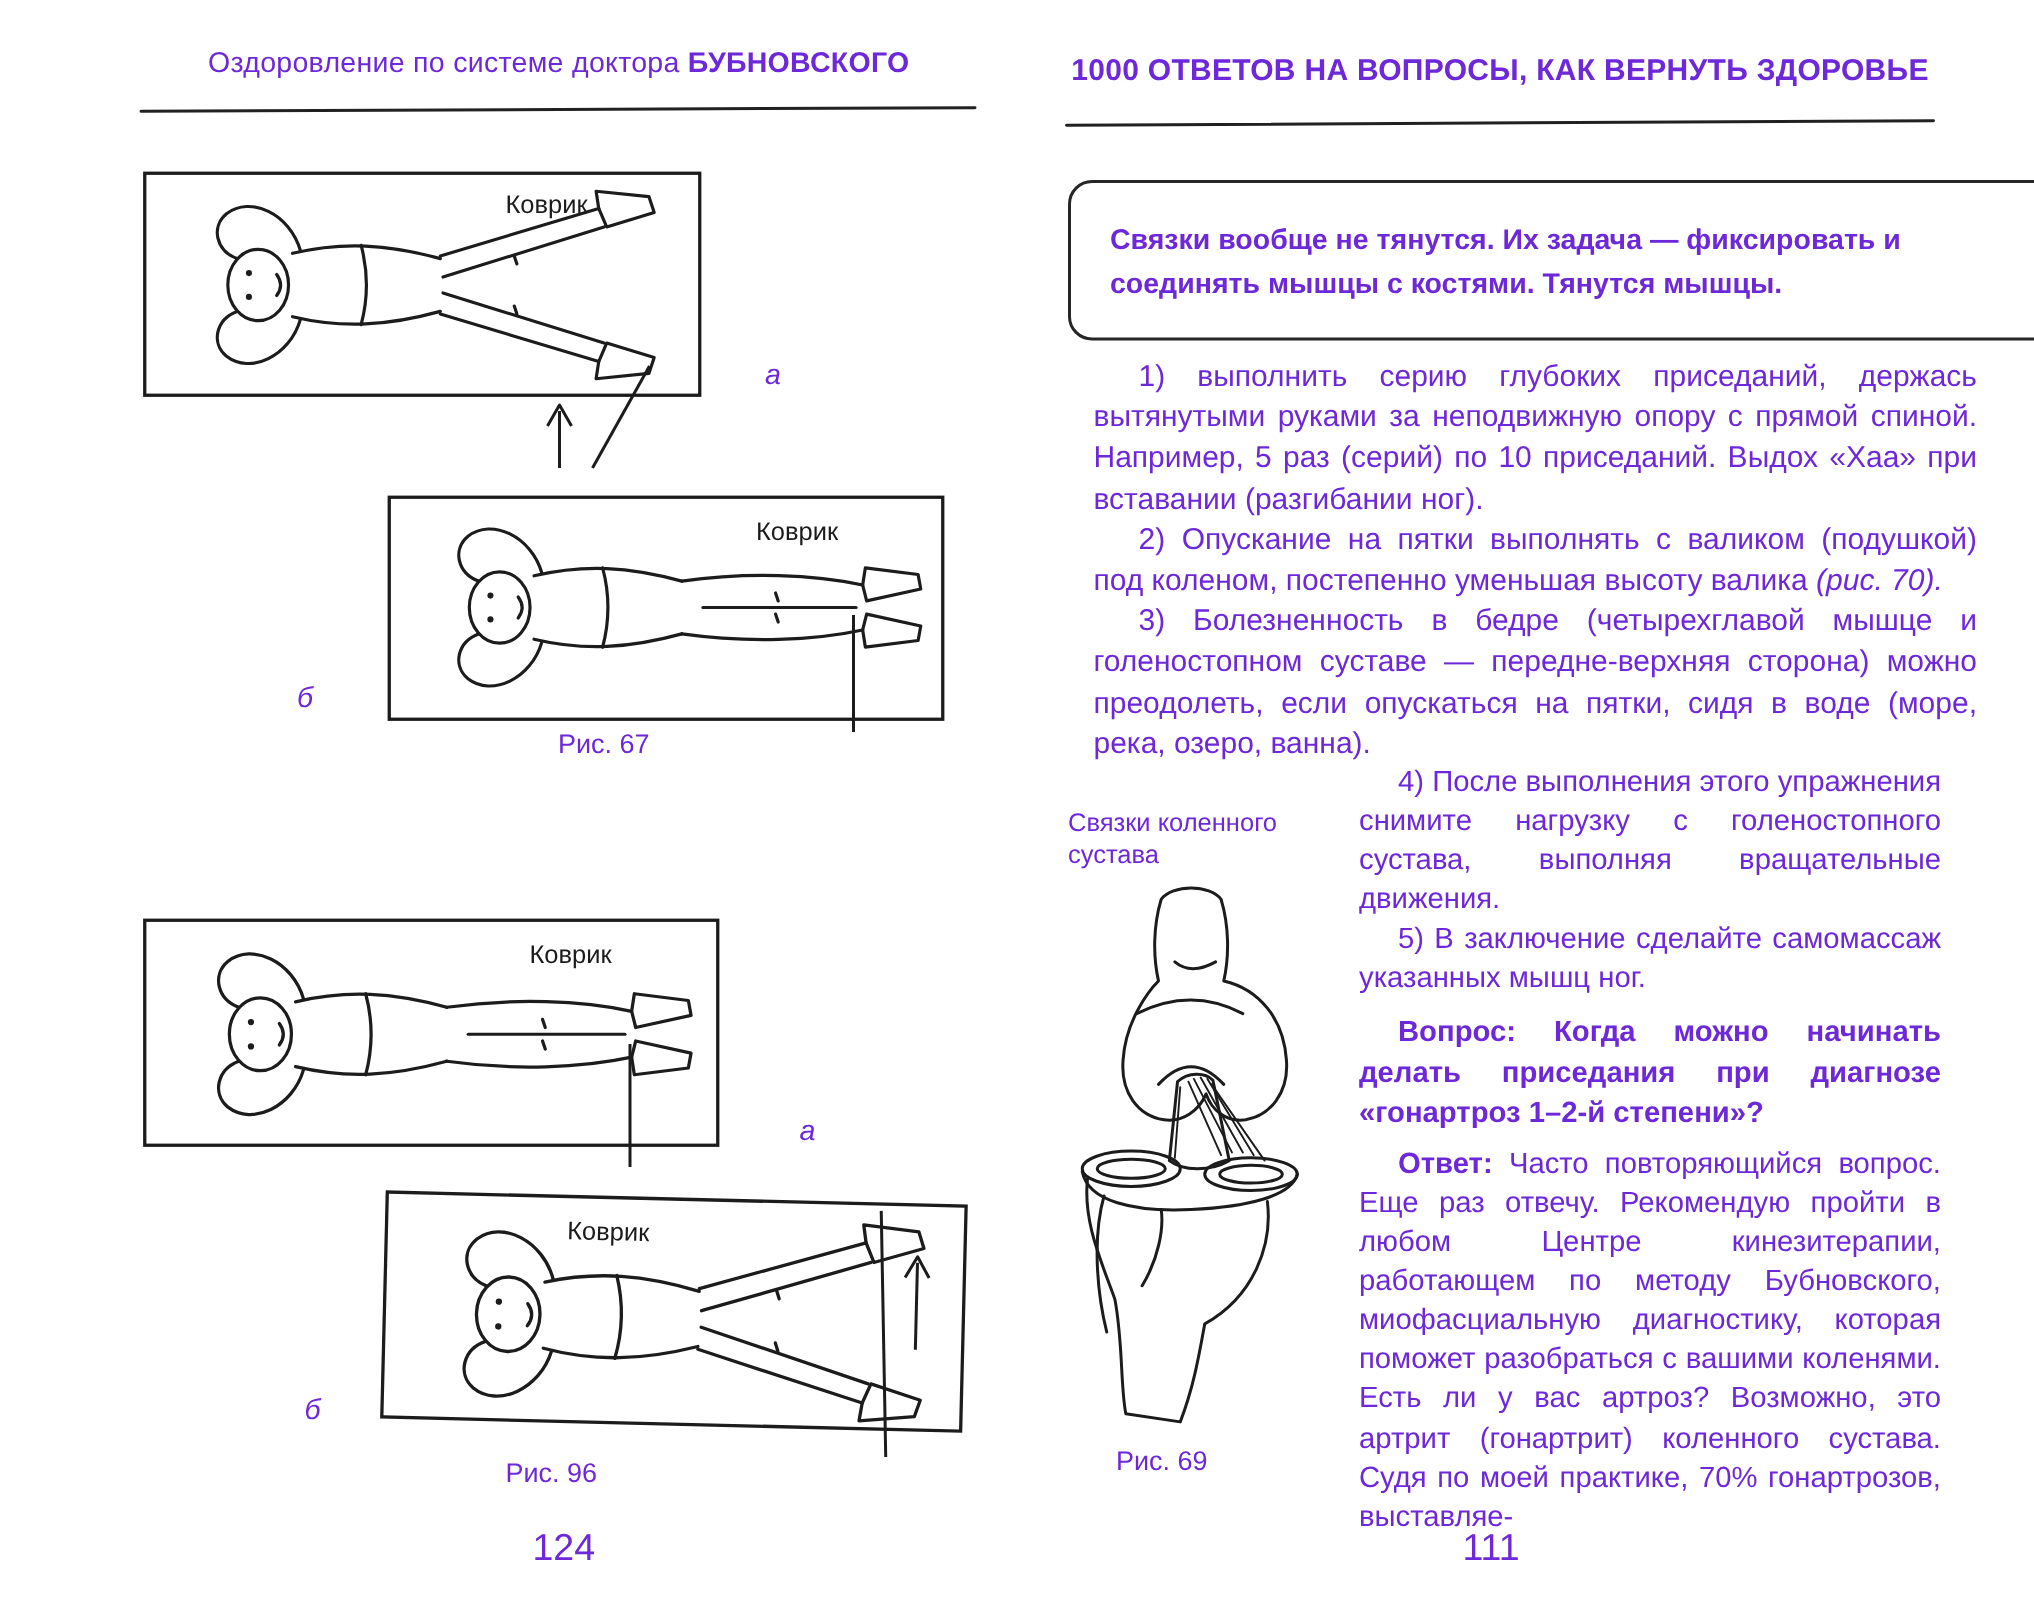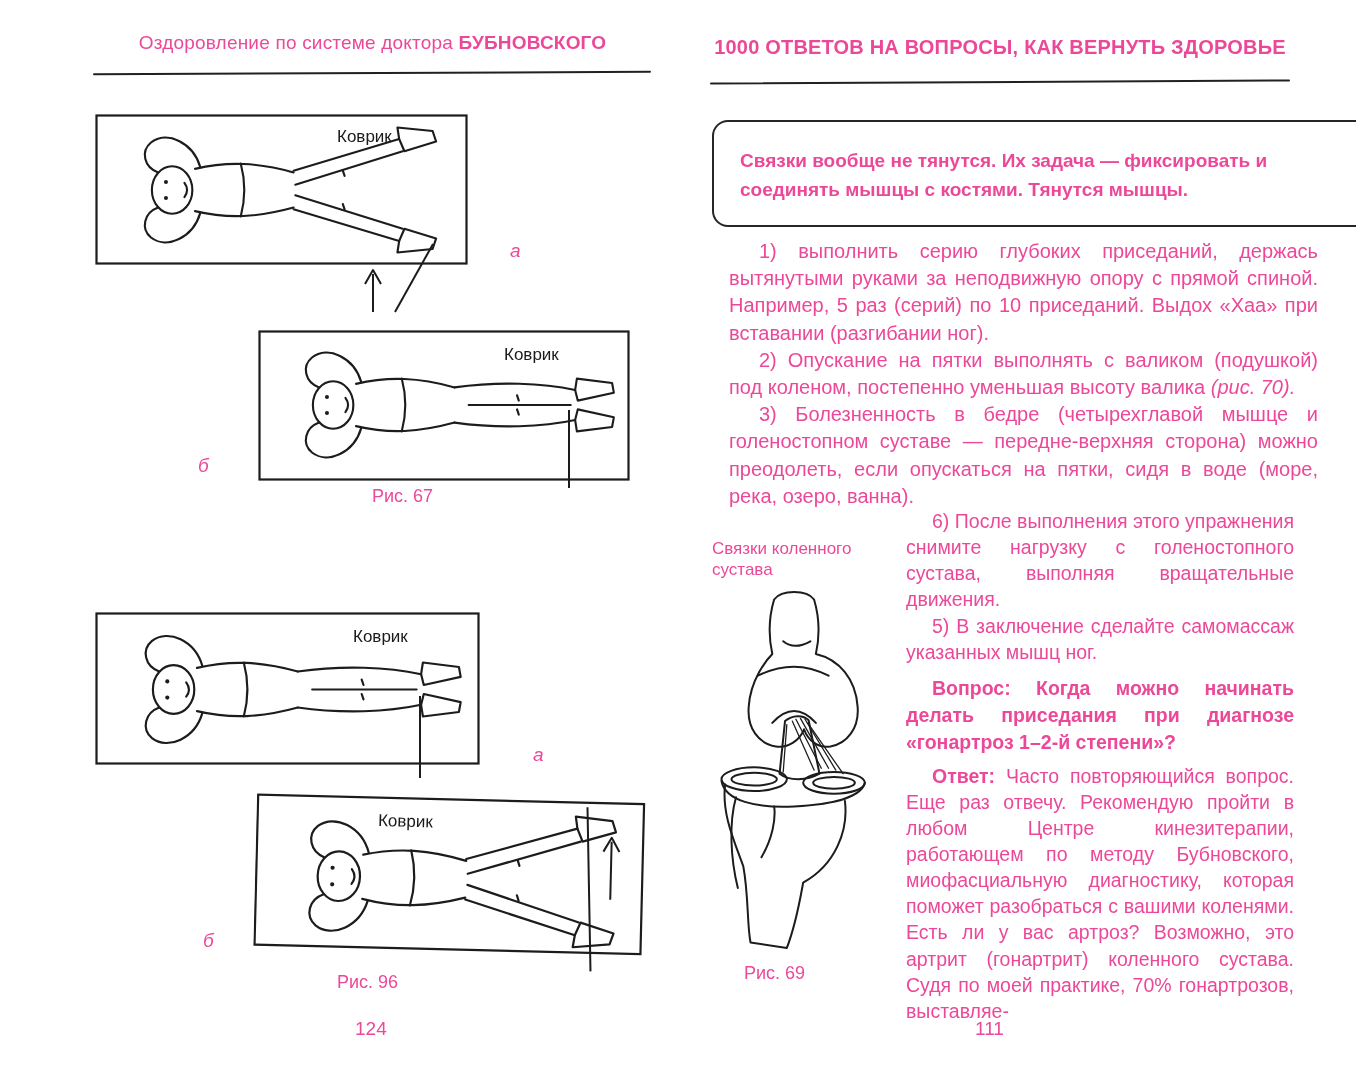--- a/index.html
+++ b/index.html
@@ -1,21 +1,21 @@
 <!DOCTYPE html>
 <html lang="ru"><head>
 <meta charset="utf-8">
 <style>
   html,body{margin:0;padding:0;background:#e8e8e8;}
   .spread{
     position:relative;
     width:1356px;height:1080px;
     background:#ffffff;
     font-family:"Liberation Sans","DejaVu Sans",sans-serif;
-    color:#ec4899;
+    color:#6d28d9;
     overflow:hidden;
   }
   .abs{position:absolute;}
   
   .page-header{
     font-size:19px;letter-spacing:.2px;text-align:center;white-space:nowrap;
   }
   .page-header .hdr-bold{font-weight:bold;}
   .header-right{font-size:20px;font-weight:bold;}
   .header-rule{
@@ -34,21 +34,21 @@
   .ref-italic{font-style:italic;}
   .two-col{display:flex;}
   .knee-col{width:196px;flex:0 0 196px;}
   .qa-col{flex:1;margin-left:10px;font-size:19.5px;line-height:1.34;text-align:justify;}
   .qa-col p{margin:0;text-indent:26px;}
   .q-para{font-weight:bold;margin-top:10px !important;margin-bottom:6px !important;line-height:1.4;}
   .ans-lead{font-weight:bold;}
   .knee-label{font-size:17px;line-height:1.25;}
   .fig-caption{font-size:18px;}
   .fig-letter{font-size:19px;font-style:italic;}
-  .page-number{font-size:19px;}
+  .page-number{font-size:25px;}
   svg text{font-family:"Liberation Sans","DejaVu Sans",sans-serif;font-size:17px;fill:#1b1b1b;}
   .fig-rot{transform:rotate(1.4deg);transform-origin:40% 40%;}
 </style>
 </head>
 <body>
 
 <div class="spread">
 
   <svg width="0" height="0" style="position:absolute" aria-hidden="true">
     <defs>
@@ -181,21 +181,21 @@
           <path d="M14,216 C18,238 52,246 94,244 C136,242 168,234 172,218"></path>
 
           <path d="M18,220 C14,252 28,282 38,310 C44,342 42,374 46,394 L86,400 C96,374 100,350 104,328 C140,308 154,270 150,238"></path>
           <path d="M30,234 C22,262 24,302 32,334"></path>
           <path d="M58,300 C70,280 74,258 72,244"></path>
         </g>
       </svg>
       <div class="fig-caption" style="margin:2px 0 0 44px;">Рис. 69</div>
     </div>
     <div class="qa-col">
-      <p>6) После выполнения этого упражнения снимите нагрузку с голеностопного сустава, выполняя вращательные движения.</p>
+      <p>4) После выполнения этого упражнения снимите нагрузку с голеностопного сустава, выполняя вращательные движения.</p>
       <p>5) В заключение сделайте самомассаж указанных мышц ног.</p>
       <p class="q-para">Вопрос: Когда можно начинать делать приседания при диагнозе «гонартроз 1–2-й степени»?</p>
       <p><span class="ans-lead">Ответ:</span><span> Часто повторяющийся вопрос. Еще раз отвечу. Рекомендую пройти в любом Центре кинезитерапии, работающем по методу Бубновского, миофасциальную диагностику, которая поможет разобраться с вашими коленями. Есть ли у вас артроз? Возможно, это артрит (гонартрит) коленного сустава. Судя по моей практике, 70% гонартрозов, выставляе-</span></p>
     </div>
   </div>
 
   <span class="abs page-number" style="left:975px;top:1018px;">111</span>
 
 </div>
 

